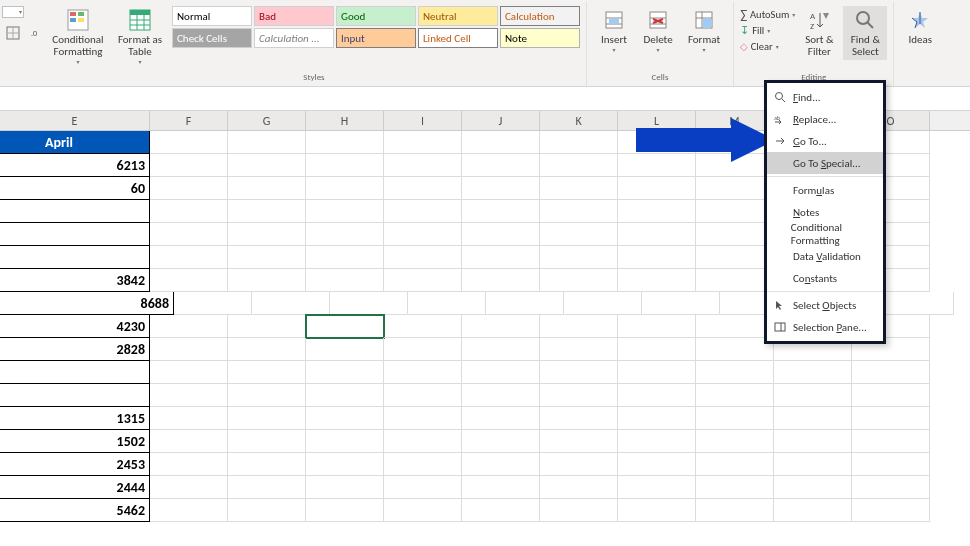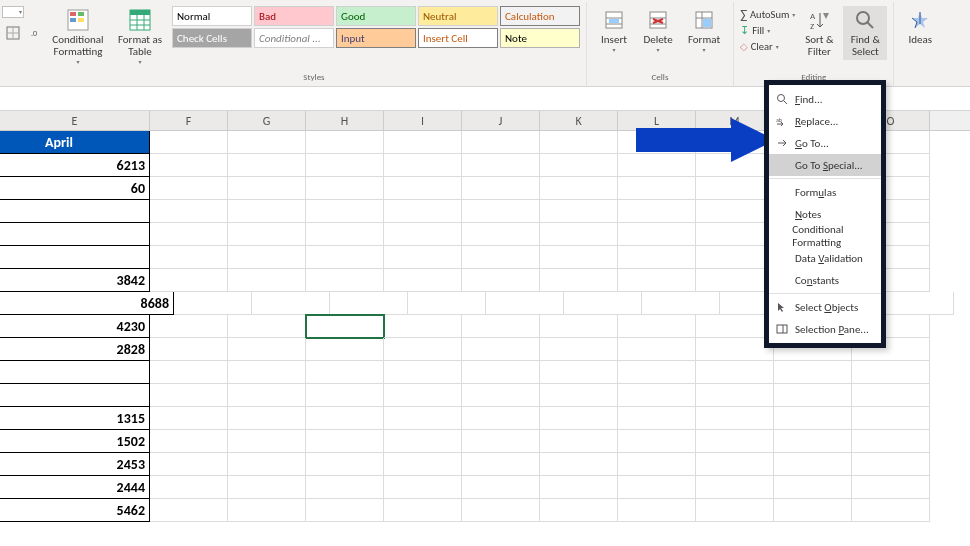--- a/index.html
+++ b/index.html
@@ -44,21 +44,21 @@
 .col-headers { display:flex; height:20px; background:#f0f0f0; border-bottom:1px solid #ccc; }
 .col-h { border-right:1px solid #ccc; color:#555; font-size:12px; display:flex; align-items:center; justify-content:center; background:#eceae8; }
 .rows { }
 .row { display:flex; height:23px; }
 .cell { border-right:1px solid #dcdcdc; border-bottom:1px solid #dcdcdc; font-size:14px; display:flex; align-items:center; justify-content:flex-end; padding:0 4px; color:#000; }
 .cell.data-col { border-right:1px solid #000; border-bottom:1px solid #000; font-weight:600; }
 .hdr-cell { background:#0057b8; color:#fff; font-weight:bold; justify-content:flex-start; padding-left:4px; border-right:1px solid #000; border-bottom:1px solid #000; }
 .active-cell { outline:2px solid #217346; outline-offset:-1px; }
 
 
-.menu { position:absolute; top:80px; left:764px; width:122px; background:#fff; border:5px solid #0f172a; box-shadow:3px 3px 6px rgba(0,0,0,0.2); font-size:11px; padding:3px 0; z-index:20; }
+.menu { position:absolute; top:80px; left:764px; width:122px; background:#fff; border:3px solid #0f172a; box-shadow:3px 3px 6px rgba(0,0,0,0.2); font-size:11px; padding:3px 0; z-index:20; }
 .menu-item { display:flex; align-items:center; height:22px; padding:0 6px; gap:6px; color:#333; cursor:default; }
 .menu-item.hover { background:#d2d2d2; }
 .menu-sep { height:1px; background:#e0e0e0; margin:2px 0; }
 .menu-ico { width:14px; height:14px; display:flex; align-items:center; justify-content:center; color:#5a5a5a; font-size:10px; }
 
 u.acc { text-decoration:underline; }
 
 
 .arrow { position:absolute; top:118px; left:636px; z-index:15; }
 
@@ -122,23 +122,23 @@
 Table</span>
         <span class="dd-caret">▾</span>
       </div>
       <div class="style-gal">
         <div class="style-cell style-normal">Normal</div>
         <div class="style-cell style-bad">Bad</div>
         <div class="style-cell style-good">Good</div>
         <div class="style-cell style-neutral">Neutral</div>
         <div class="style-cell style-calc">Calculation</div>
         <div class="style-cell style-check">Check Cells</div>
-        <div class="style-cell style-expl">Conditional ...</div>
+        <div class="style-cell style-expl">Calculation ...</div>
         <div class="style-cell style-input">Input</div>
-        <div class="style-cell style-linked">Insert Cell</div>
+        <div class="style-cell style-linked">Linked Cell</div>
         <div class="style-cell style-note">Note</div>
       </div>
     </div>
     <div class="group-label">Styles</div>
   </div>
 
   <div class="group">
     <div class="group-row">
       <div class="big-btn" style="width:42px">
         <div class="big-ico">

